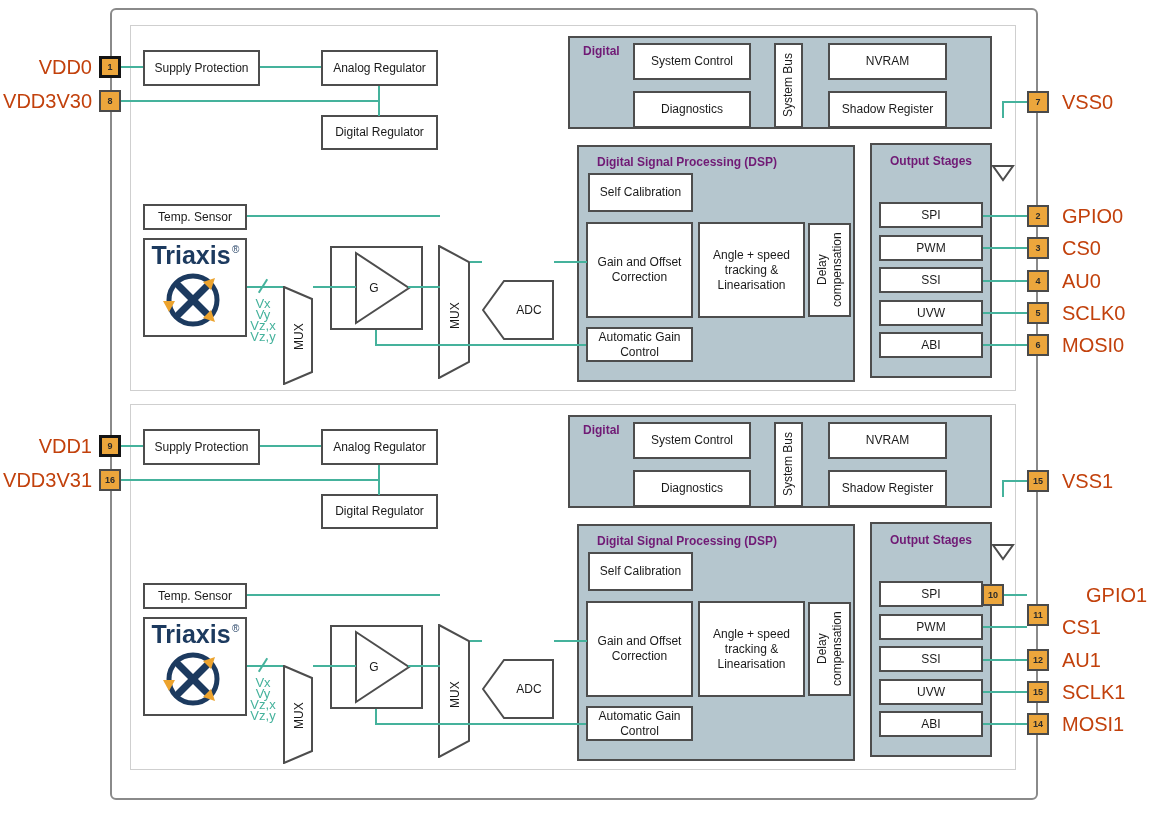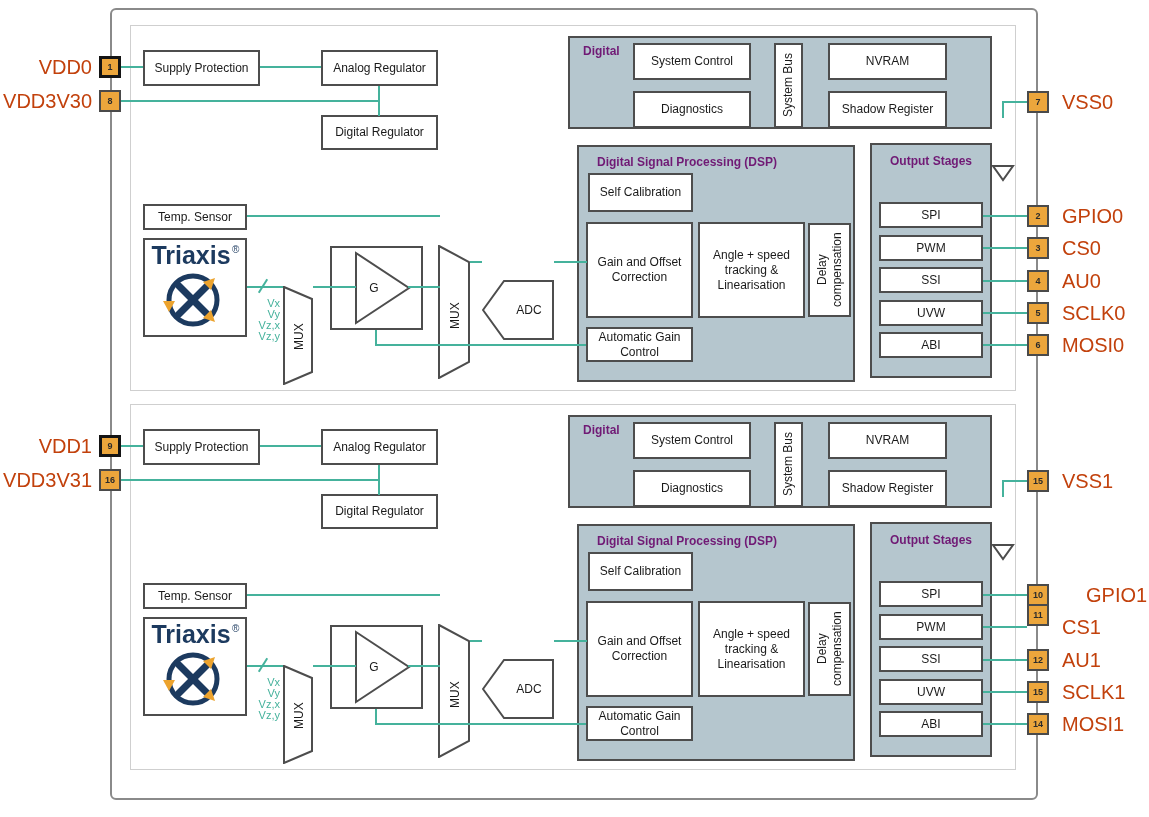--- a/index.html
+++ b/index.html
@@ -9,21 +9,21 @@
   .channel{position:absolute;left:0;width:1149px;height:372px;}
   .chbox{position:absolute;left:130px;top:0;width:886px;height:366px;border:1px solid #cfcfcf;box-sizing:border-box;}
   .box{position:absolute;background:#fff;border:2px solid #4d4d4d;box-sizing:border-box;display:flex;align-items:center;justify-content:center;text-align:center;font-size:12px;line-height:1.25;color:#1a1a1a;padding:1px 2px;}
   .panel{position:absolute;background:#b5c6ce;border:2px solid #4d4d4d;box-sizing:border-box;}
   .ptitle{position:absolute;font-size:12px;font-weight:700;color:#701a75;}
   .ptitle.semi{font-weight:600;}
   .vtext{writing-mode:vertical-rl;transform:rotate(180deg);}
   .hline{position:absolute;height:2px;background:#45b29c;z-index:4;}
   .vline{position:absolute;width:2px;background:#45b29c;z-index:4;}
   .slash{position:absolute;width:2px;height:16px;background:#45b29c;transform:rotate(32deg);z-index:4;}
-  .siglabels{position:absolute;width:34px;font-size:11px;line-height:11px;color:#45b29c;text-align:right;z-index:3;}
+  .siglabels{position:absolute;width:34px;font-size:13px;line-height:11px;color:#45b29c;text-align:center;z-index:3;}
   .siglabels span{display:block;}
   .pin{position:absolute;width:22px;height:22px;background:#eca63c;border:2px solid #4a4a4a;box-sizing:border-box;display:flex;align-items:center;justify-content:center;font-size:9px;font-weight:700;color:#2b2b2b;z-index:6;}
   .pin.thick{border-color:#141414;border-width:3px;}
   .plabel{position:absolute;height:22px;display:flex;align-items:center;font-size:20px;color:#c2410c;white-space:nowrap;z-index:6;}
   .plabel.pl-left{left:8px;width:84px;justify-content:flex-end;}
   .plabel.pl-right{left:1062px;}
   .shape{position:absolute;z-index:2;margin-top:48px;}
   .shape svg{display:block;}
   svg text{font-family:"Liberation Sans",sans-serif;}
 </style>
@@ -348,21 +348,21 @@
         </svg>
     </div>
 
     <div class="plabel pl-left" style="top:31px;">VDD1</div>
     <div class="pin thick" style="left:99px;top:31px;">9</div>
     <div class="plabel pl-left" style="top:65px;">VDD3V31</div>
     <div class="pin" style="left:99px;top:65px;">16</div>
 
     <div class="pin" style="left:1027px;top:66px;">15</div>
     <div class="plabel pl-right" style="top:66px;">VSS1</div>
-    <div class="pin" style="left:1027px;top:180px;">10</div>
+    <div class="pin" style="left:982px;top:180px;">10</div>
     <div class="plabel pl-right" style="top:180px;margin-left:24px;">GPIO1</div>
     <div class="pin" style="left:1027px;top:200px;">11</div>
     <div class="plabel pl-right" style="top:212px;">CS1</div>
     <div class="pin" style="left:1027px;top:245px;">12</div>
     <div class="plabel pl-right" style="top:245px;">AU1</div>
     <div class="pin" style="left:1027px;top:277px;">15</div>
     <div class="plabel pl-right" style="top:277px;">SCLK1</div>
     <div class="pin" style="left:1027px;top:309px;">14</div>
     <div class="plabel pl-right" style="top:309px;">MOSI1</div>
   </div>

